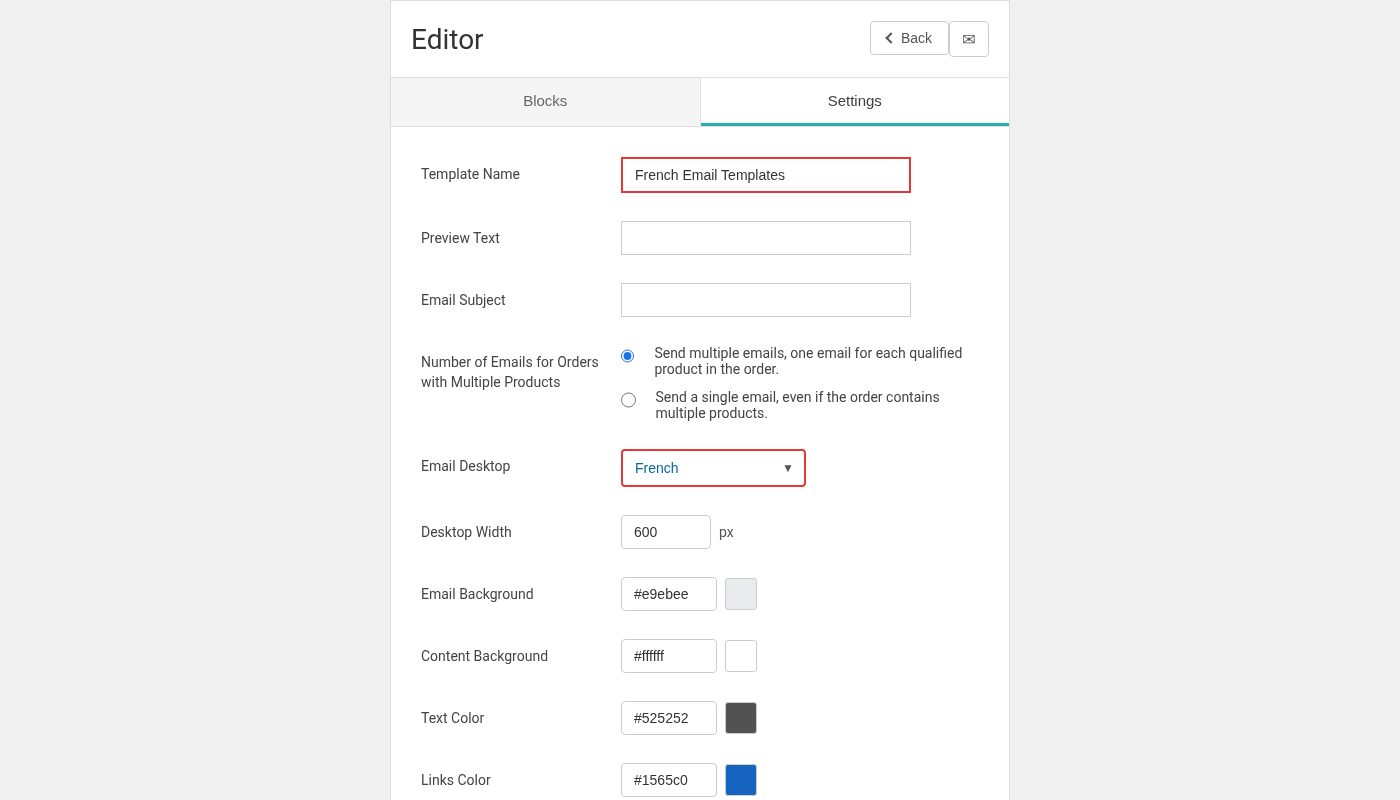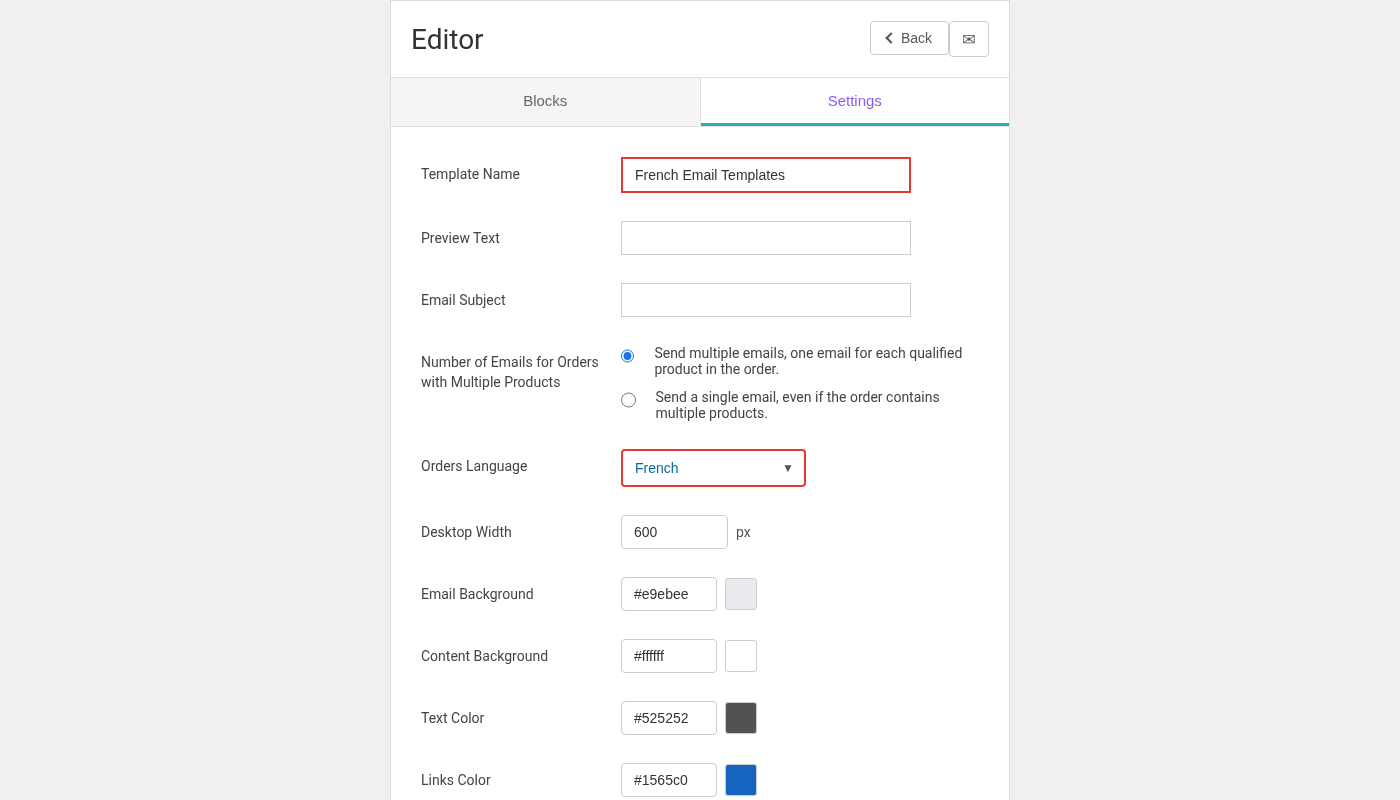--- a/index.html
+++ b/index.html
@@ -85,21 +85,21 @@
       font-size: 15px;
       cursor: pointer;
       color: #666;
       background: #f5f5f5;
       border: none;
       border-bottom: 3px solid transparent;
       flex: 1;
     }
 
     .tab.active {
-      color: #8b5cf6;
+      color: #404040;
       background: #fff;
       border-bottom: 3px solid #2babb3;
       font-weight: 500;
     }
 
     .tab:not(.active) {
       border-right: 1px solid #e0e0e0;
     }
 
     .settings-content {
@@ -196,21 +196,21 @@
       font-size: 12px;
     }
 
     .width-row {
       display: flex;
       align-items: center;
       gap: 8px;
     }
 
     .width-input {
-      width: 107px;
+      width: 90px;
       padding: 8px 12px;
       border: 1px solid #ccc;
       border-radius: 4px;
       font-size: 14px;
       color: #333;
       outline: none;
     }
 
     .px-label {
       font-size: 14px;
@@ -314,21 +314,21 @@
           <span>Send multiple emails, one email for each qualified product in the order.</span>
         </div>
         <div class="radio-item">
           <input type="radio" name="num_emails" value="option2" style="">
           <span>Send a single email, even if the order contains multiple products.</span>
         </div>
       </div>
     </div>
 
     <div class="form-row">
-      <label class="form-label">Orders Language</label>
+      <label class="form-label">Email Desktop</label>
       <div class="form-control">
         <div class="language-select-wrapper">
           <select class="language-select">
             <option value="french">French</option>
             <option value="english">English</option>
             <option value="spanish">Spanish</option>
             <option value="german">German</option>
             <option value="italian">Italian</option>
           </select>
           <span class="select-arrow">▼</span>

